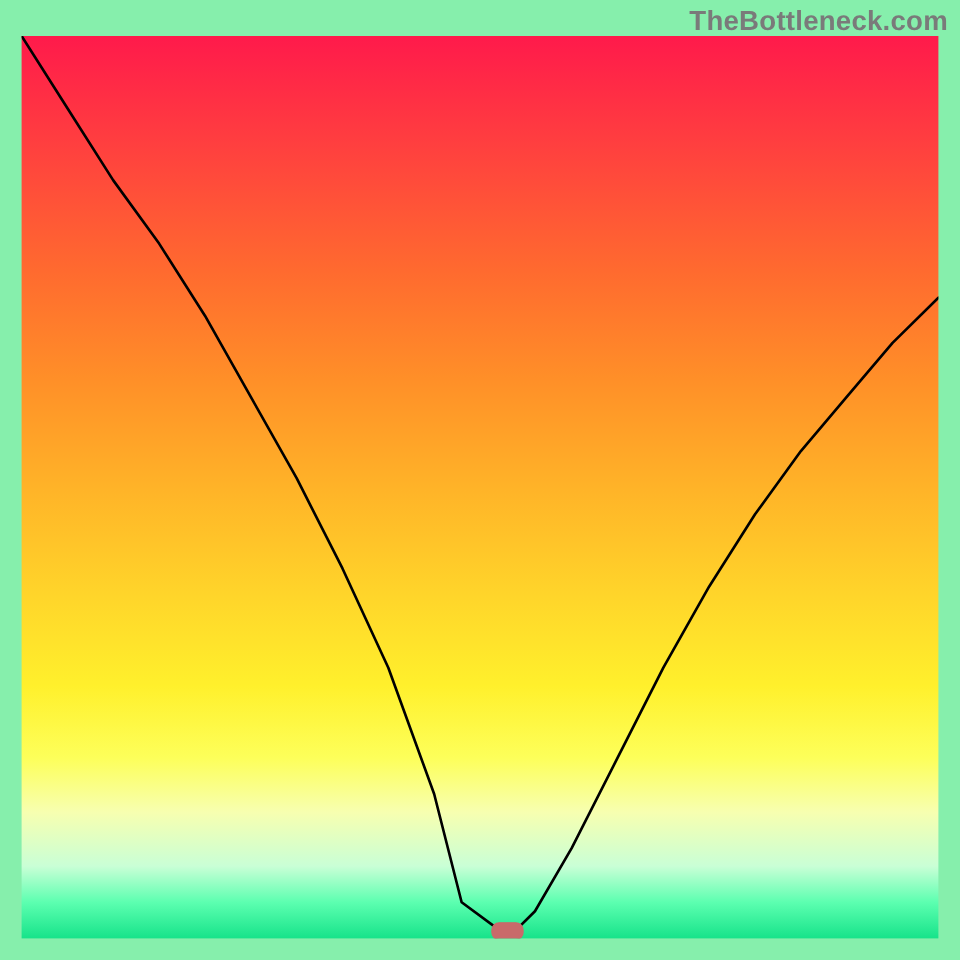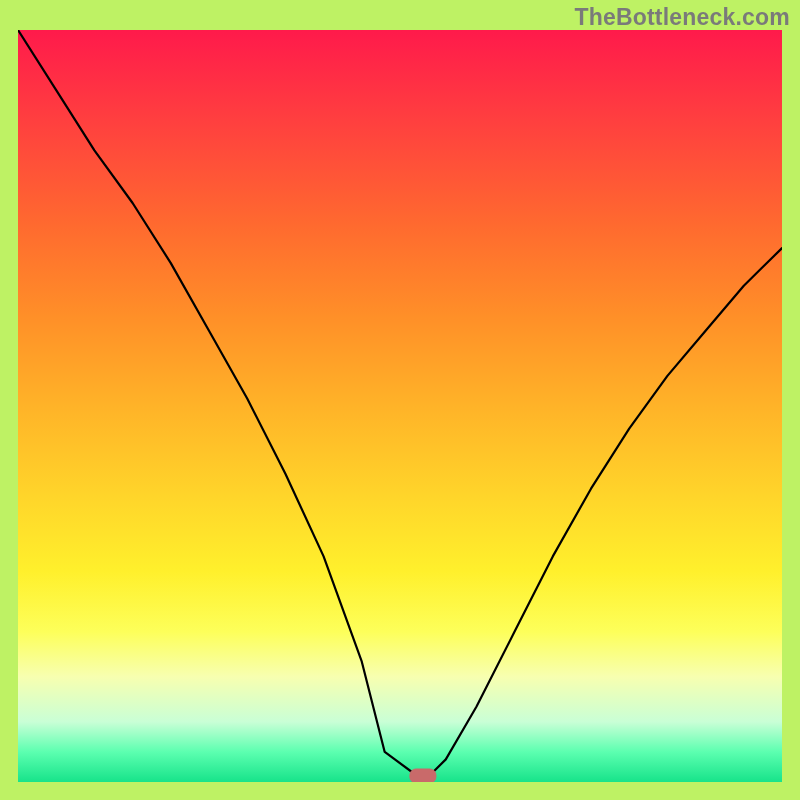--- a/index.html
+++ b/index.html
@@ -8,21 +8,21 @@
     width: 800px;
     height: 800px;
     background: #000;
     font-family: Arial, Helvetica, sans-serif;
     overflow: hidden;
   }
   .frame {
     position: relative;
     width: 800px;
     height: 800px;
-    background: #bef264;
+    background: #86efac;
   }
   .attribution {
     position: absolute;
     top: 4px;
     right: 10px;
     color: #7a7a7a;
     font-size: 23px;
     font-weight: 600;
     letter-spacing: 0.2px;
     z-index: 5;

